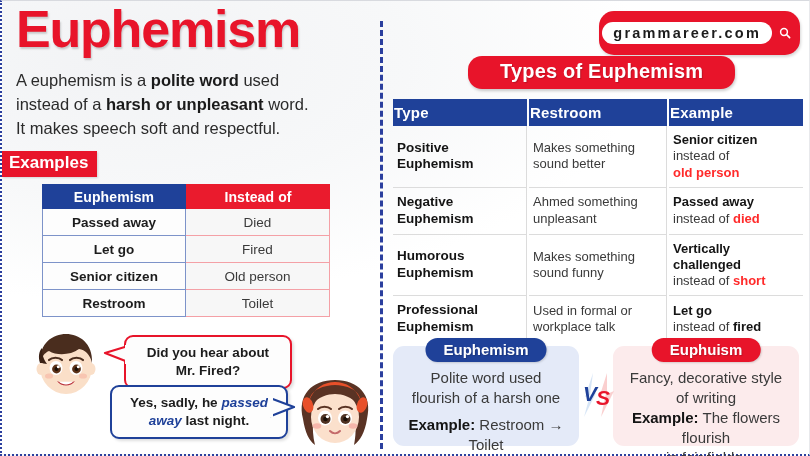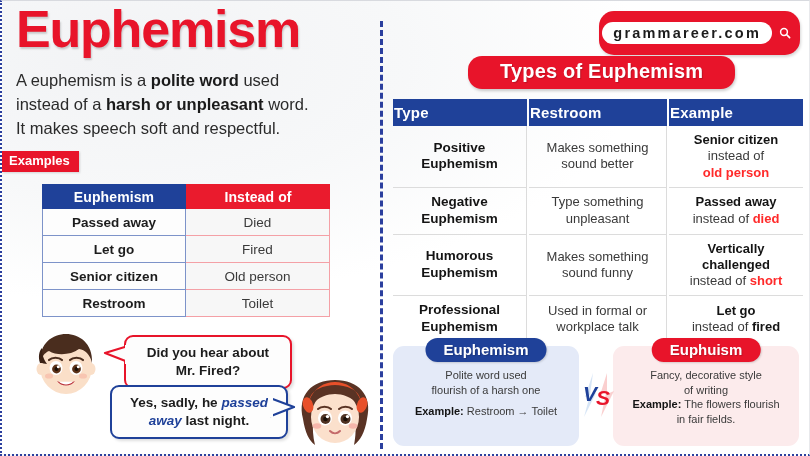--- a/index.html
+++ b/index.html
@@ -32,21 +32,21 @@
     text-shadow:1px 2px 2px rgba(0,0,0,0.18);
   }
   .intro{
     position:absolute;left:14px;top:68px;width:348px;
     font-size:16.5px;line-height:1.45;color:#2b2b2b;
   }
   .intro b{font-weight:700;color:#1a1a1a;}
   .examples-tag{
     position:absolute;left:0px;top:150px;
     background:#e8142a;color:#ffffff;
-    font-size:13px;font-weight:700;
+    font-size:17px;font-weight:700;
     padding:3px 9px 4px 7px;line-height:1.1;
     box-shadow:1px 1px 2px rgba(0,0,0,0.15);
   }
   
   .ltable{
     position:absolute;left:40px;top:183px;width:288px;
     border-collapse:separate;border-spacing:0;
   }
   .ltable td,.ltable th{padding:0;}
   .lth-blue{
@@ -116,21 +116,21 @@
     table-layout:fixed;
   }
   .mth{
     background:#1f4199;color:#ffffff;
     font-size:15px;font-weight:700;text-align:left;
     height:25px;letter-spacing:.2px;
   }
   .mtd{
     background:transparent;border-bottom:1px solid #dcdcdc;
     border-right:1px solid #dcdcdc;
-    text-align:center;vertical-align:middle;
+    vertical-align:middle;
     padding:6px 4px;font-size:13px;line-height:1.25;color:#3a3a3a;
   }
   .mtd.last{border-right:none;}
   .mtd.type{font-weight:700;color:#141414;font-size:13.5px;}
   .mtd.ex{color:#3a3a3a;}
   .mtd.ex b{color:#141414;font-weight:700;}
   .mtd.ex .red{color:#ff2a2a;font-weight:700;}
   .mtd.ex .blk{color:#141414;font-weight:700;}
   
   .card{
@@ -143,21 +143,21 @@
     position:absolute;left:50%;transform:translateX(-50%);top:-8px;
     border-radius:12px;color:#fff;font-size:15px;font-weight:700;
     padding:3px 18px 4px;white-space:nowrap;
     text-shadow:1px 1px 1px rgba(0,0,0,0.18);
     box-shadow:1px 1px 2px rgba(0,0,0,0.15);
   }
   .card-badge.blue{background:#1f4199;}
   .card-badge.red{background:#e8142a;}
   .card-body{
     position:absolute;left:5px;right:5px;top:22px;
-    font-size:11px;line-height:1.33;color:#3a3a3a;text-align:center;
+    font-size:15px;line-height:1.33;color:#3a3a3a;text-align:center;
   }
   .card-body b{color:#141414;font-weight:700;}
   .vs{
     position:absolute;left:196px;top:370px;width:44px;height:48px;
   }
 </style>
 </head>
 <body>
 
 <div id="page">
@@ -308,21 +308,21 @@
           <span class="red">old person</span>
         </td>
       </tr>
 
       <tr>
         <td class="mtd type">
           <span>Negative</span><br>
           <span>Euphemism</span>
         </td>
         <td class="mtd">
-          <span>Type something</span><br>
+          <span>Ahmed something</span><br>
           <span>unpleasant</span>
         </td>
         <td class="mtd ex last">
           <b>Passed away</b><br>
           <span>instead of </span><span class="red">died</span>
         </td>
       </tr>
 
       <tr>
         <td class="mtd type">

